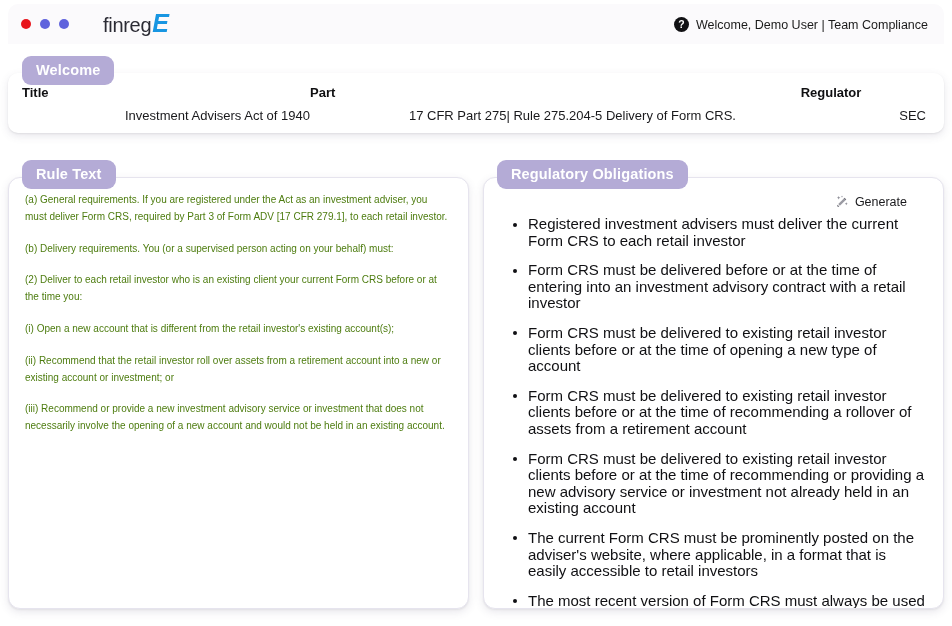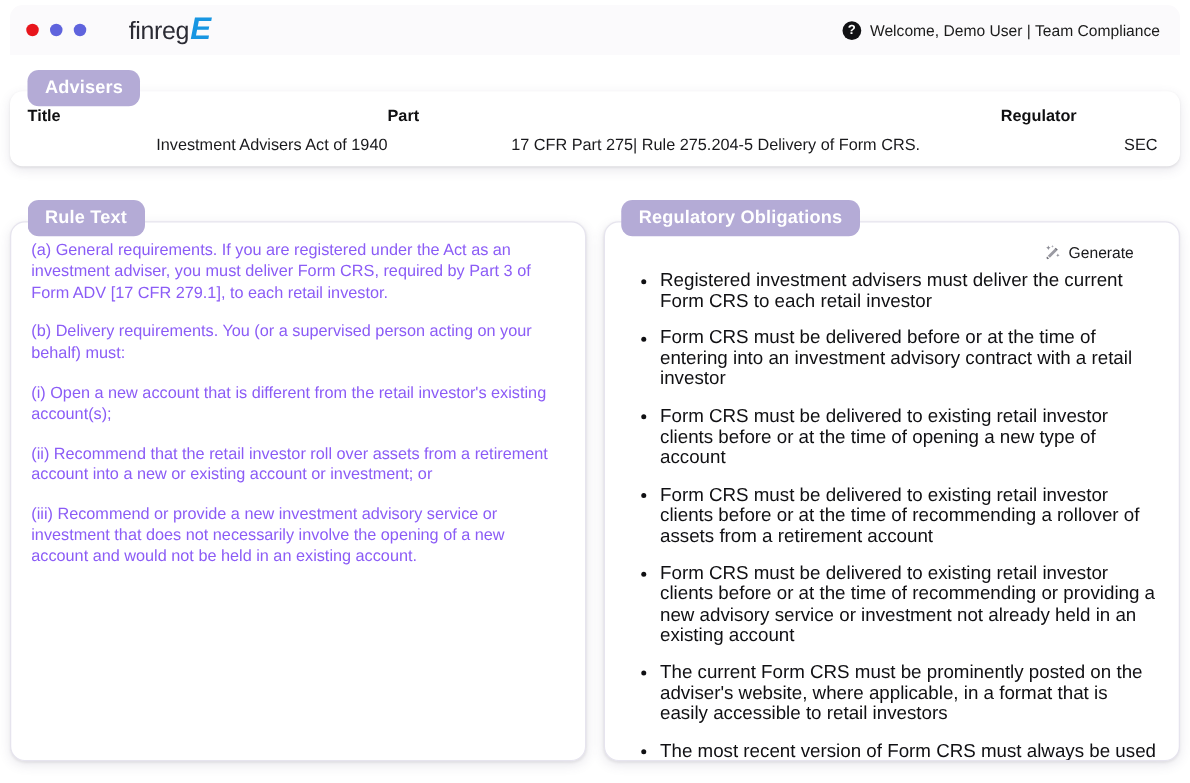--- a/index.html
+++ b/index.html
@@ -157,23 +157,23 @@
   
   .panel-scroll::-webkit-scrollbar { width: 9px; }
   .panel-scroll::-webkit-scrollbar-track { background: #ffffff; }
   .panel-scroll::-webkit-scrollbar-thumb {
     background: #8e8e8e;
     border-radius: 0px;
   }
 
   
   .rule-para {
-    font-size: 13px;
+    font-size: 10px;
     line-height: 16.8px;
-    color: #8b5cf6;
+    color: #4d7c0f;
     margin: 0 0 15px 0;
   }
   .rule-para:last-child { margin-bottom: 0; }
 
   
   .gen-row {
     display: flex;
     justify-content: flex-end;
     align-items: center;
     gap: 6px;
@@ -235,21 +235,21 @@
     </div>
 
     <div class="welcome">
       <span class="help-icon">?</span>
       <span>Welcome, Demo User | Team Compliance</span>
     </div>
   </div>
 
   <div class="summary-wrap">
     <div class="summary-badge-row">
-      <span class="badge">Advisers</span>
+      <span class="badge">Welcome</span>
     </div>
     <div class="summary-card">
       <div class="summary-grid">
         <div class="col-title">
           <div class="field-label">Title</div>
           <div class="field-value">Investment Advisers Act of 1940</div>
         </div>
         <div class="col-part">
           <div class="field-label">Part</div>
           <div class="field-value">17 CFR Part 275| Rule 275.204-5 Delivery of Form CRS.</div>
@@ -265,20 +265,21 @@
   <div class="panels">
 
     <div class="panel-col">
       <div class="panel-badge-row">
         <span class="badge">Rule Text</span>
       </div>
       <div class="panel">
         <div class="panel-scroll" id="rule-scroll">
             <p class="rule-para">(a) General requirements.  If you are registered under the Act as an investment adviser, you must deliver Form CRS, required by Part 3 of Form ADV [17 CFR 279.1], to each retail investor.</p>
             <p class="rule-para">(b) Delivery requirements.  You (or a supervised person acting on your behalf) must:</p>
+            <p class="rule-para">(2) Deliver to each retail investor who is an existing client your current Form CRS before or at the time you:</p>
             <p class="rule-para">(i) Open a new account that is different from the retail investor's existing account(s);</p>
             <p class="rule-para">(ii) Recommend that the retail investor roll over assets from a retirement account into a new or existing account or investment; or</p>
             <p class="rule-para">(iii) Recommend or provide a new investment advisory service or investment that does not necessarily involve the opening of a new account and would not be held in an existing account.</p>
           </div>
       </div>
     </div>
 
     <div class="panel-col">
       <div class="panel-badge-row">
         <span class="badge">Regulatory Obligations</span>

